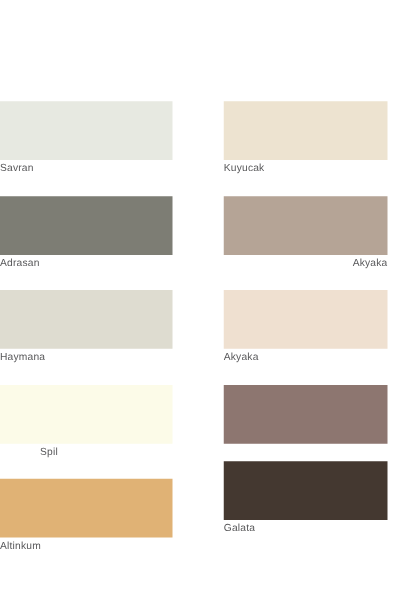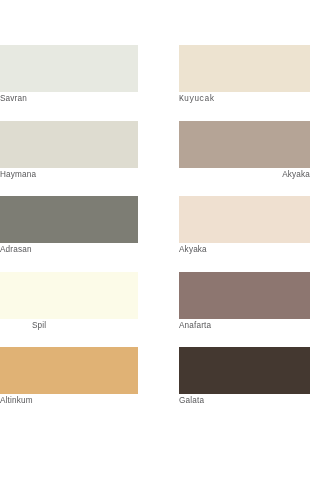--- a/index.html
+++ b/index.html
@@ -12,20 +12,21 @@
     background: #ffffff;
     font-family: "Liberation Sans", sans-serif;
     overflow: hidden;
   }
   #page {
     position: relative;
     width: 320px;
     height: 412px;
     background: #ffffff;
     box-sizing: border-box;
+    margin-top: 36px;
   }
   #palette-grid {
     position: absolute;
     left: 0;
     top: 45px;
     width: 320px;
     display: flex;
     flex-direction: row;
     align-items: flex-start;
   }
@@ -75,63 +76,62 @@
   <div id="palette-grid">
 
     <div class="palette-column left">
 
       <div class="swatch-entry">
         <span class="swatch-chip" style="background-color: rgb(231, 233, 225);"></span>
         <span class="swatch-label" style="color: rgb(88, 88, 90);">Savran</span>
       </div>
 
       <div class="swatch-entry">
-        <span class="swatch-chip" style="background-color: rgb(222, 220, 208);"></span>
-        <span class="swatch-label" style="color: rgb(88, 88, 90);">Haymana</span>
+        <span class="swatch-chip" style="background-color: rgb(125, 125, 116);"></span>
+        <span class="swatch-label" style="color: rgb(88, 88, 90);">Adrasan</span>
       </div>
 
       <div class="swatch-entry">
-        <span class="swatch-chip" style="background-color: rgb(125, 125, 116);"></span>
-        <span class="swatch-label" style="color: rgb(88, 88, 90);">Adrasan</span>
+        <span class="swatch-chip" style="background-color: rgb(222, 220, 208);"></span>
+        <span class="swatch-label" style="color: rgb(88, 88, 90);">Haymana</span>
       </div>
 
       <div class="swatch-entry">
         <span class="swatch-chip" style="background-color: rgb(252, 251, 232);"></span>
         <span class="swatch-label" style="color: rgb(88, 88, 90); padding-left: 32px;">Spil</span>
       </div>
 
 
       <div class="swatch-entry">
         <span class="swatch-chip" style="background-color: rgb(224, 178, 117);"></span>
         <span class="swatch-label" style="color: rgb(88, 88, 90);">Altinkum</span>
       </div>
 
     </div>
 
     <div class="palette-column right">
 
 
       <div class="swatch-entry">
         <span class="swatch-chip" style="background-color: rgb(237, 227, 208);"></span>
-        <span class="swatch-label" style="color: rgb(88, 88, 90); font-family: Liberation Mono, monospace;">Kuyucak</span>
+        <span class="swatch-label" style="color: rgb(88, 88, 90);">Kuyucak</span>
       </div>
 
       <div class="swatch-entry">
         <span class="swatch-chip" style="background-color: rgb(181, 164, 150);"></span>
         <span class="swatch-label" style="color: rgb(88, 88, 90); text-align: right;">Akyaka</span>
       </div>
 
       <div class="swatch-entry">
         <span class="swatch-chip" style="background-color: rgb(239, 224, 208);"></span>
         <span class="swatch-label" style="color: rgb(88, 88, 90);">Akyaka</span>
       </div>
 
       <div class="swatch-entry">
         <span class="swatch-chip" style="background-color: rgb(141, 118, 112);"></span>
-        <span class="swatch-label" style="color: rgb(88, 88, 90);">Anafarta</span>
       </div>
 
       <div class="swatch-entry">
         <span class="swatch-chip" style="background-color: rgb(68, 56, 48);"></span>
         <span class="swatch-label" style="color: rgb(88, 88, 90);">Galata</span>
       </div>
 
     </div>
 
   </div>

